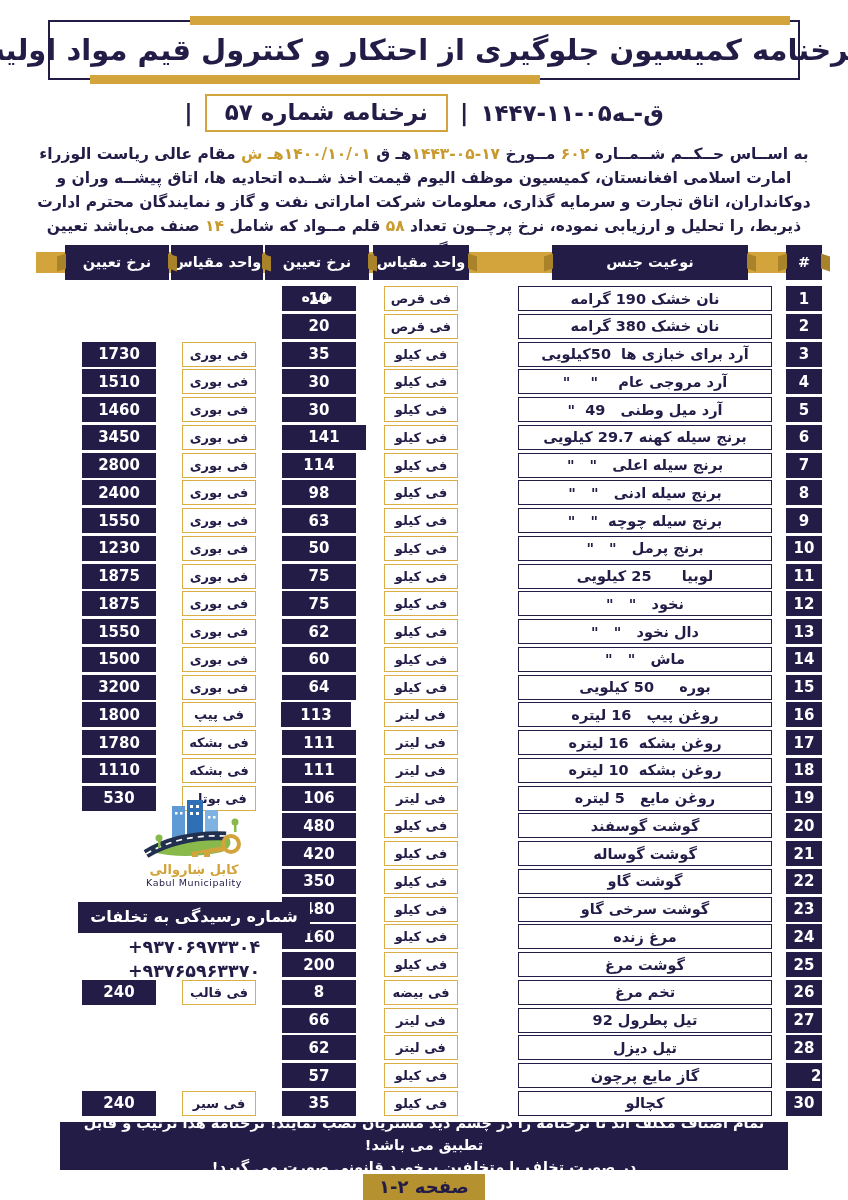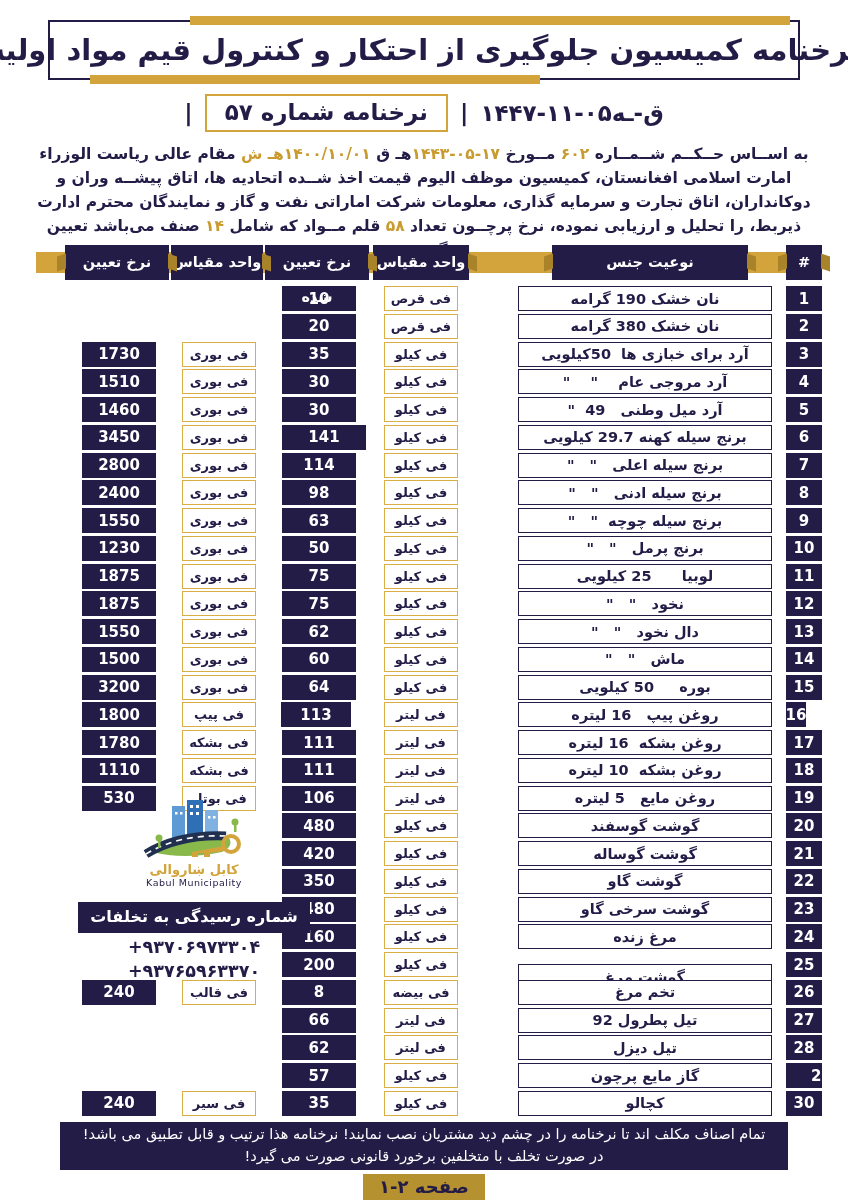--- a/index.html
+++ b/index.html
@@ -60,21 +60,21 @@
   .logo-fa { color:#d2a43b; font-size:13px; font-weight:bold; margin-top:-2px; }
   .logo-en { color:#221c47; font-size:9.5px; letter-spacing:.5px; }
   .complaint-box {
     margin-top:6px; background:#221c47; color:#fff; font-size:16px; font-weight:bold;
     padding:5px 4px 7px; 
   }
   .phone { font-size:17.5px; font-weight:bold; color:#221c47; margin-top:4px; letter-spacing:1px; }
   
   .footer-band {
     position:absolute; left:60px; top:1122px; width:728px; height:48px; background:#221c47;
-    color:#fff; font-size:14.5px; font-weight:normal; text-align:center; line-height:1.5;
+    color:#fff; font-size:14.5px; font-weight:bold; text-align:center; line-height:1.5;
     display:flex; flex-direction:column; justify-content:center;
   }
   .page-badge {
     position:absolute; left:50%; transform:translateX(-50%); top:1174px;
     background:#b5912f; color:#221c47; font-size:18px; font-weight:bold; padding:2px 16px 5px;
   }
 </style>
 </head>
 <body>
 
@@ -210,21 +210,21 @@
     </div>
     <div>
       <div class="cell num-box" style="left: 786px; width: 36px; top: 674.5px;">15</div>
       <div class="cell item-box" style="left: 518px; width: 254px; top: 674.5px;">بوره&nbsp;&nbsp;&nbsp;&nbsp;&nbsp;50 کیلویی</div>
       <div class="cell unit-box" style="left: 384px; width: 74px; top: 674.5px;">فی کیلو</div>
       <div class="cell val-box" style="left: 282px; width: 74px; top: 674.5px;">64</div>
       <div class="cell unit-box" style="left: 182px; width: 74px; top: 674.5px;">فی بوری</div>
       <div class="cell val-box" style="left: 82px; width: 74px; top: 674.5px;">3200</div>
     </div>
     <div>
-      <div class="cell num-box" style="left: 786px; width: 20px; top: 702.25px;">16</div>
+      <div class="cell num-box" style="left: 786px; width: 36px; top: 702.25px;">16</div>
       <div class="cell item-box" style="left: 518px; width: 254px; top: 702.25px;">روغن پیپ&nbsp;&nbsp;&nbsp;16 لیتره</div>
       <div class="cell unit-box" style="left: 384px; width: 74px; top: 702.25px;">فی لیتر</div>
       <div class="cell val-box" style="left: 281px; width: 70px; top: 702.25px;">113</div>
       <div class="cell unit-box" style="left: 182px; width: 74px; top: 702.25px;">فی پیپ</div>
       <div class="cell val-box" style="left: 82px; width: 74px; top: 702.25px;">1800</div>
     </div>
     <div>
       <div class="cell num-box" style="left: 786px; width: 36px; top: 730px;">17</div>
       <div class="cell item-box" style="left: 518px; width: 254px; top: 730px;">روغن بشکه&nbsp;&nbsp;16 لیتره</div>
       <div class="cell unit-box" style="left: 384px; width: 74px; top: 730px;">فی لیتر</div>
@@ -273,21 +273,21 @@
       <div class="cell val-box" style="left: 282px; width: 74px; top: 896.5px;">480</div>
     </div>
     <div>
       <div class="cell num-box" style="left: 786px; width: 36px; top: 924.25px;">24</div>
       <div class="cell item-box" style="left: 518px; width: 254px; top: 924.25px;">مرغ زنده</div>
       <div class="cell unit-box" style="left: 384px; width: 74px; top: 924.25px;">فی کیلو</div>
       <div class="cell val-box" style="left: 282px; width: 74px; top: 924.25px;">160</div>
     </div>
     <div>
       <div class="cell num-box" style="left: 786px; width: 36px; top: 952px;">25</div>
-      <div class="cell item-box" style="left: 518px; width: 254px; top: 952px; margin-top: 12px;">گوشت مرغ</div>
+      <div class="cell item-box" style="left: 518px; width: 254px; top: 952px;">گوشت مرغ</div>
       <div class="cell unit-box" style="left: 384px; width: 74px; top: 952px;">فی کیلو</div>
       <div class="cell val-box" style="left: 282px; width: 74px; top: 952px;">200</div>
     </div>
     <div>
       <div class="cell num-box" style="left: 786px; width: 36px; top: 979.75px;">26</div>
       <div class="cell item-box" style="left: 518px; width: 254px; top: 979.75px;">تخم مرغ</div>
       <div class="cell unit-box" style="left: 384px; width: 74px; top: 979.75px;">فی بیضه</div>
       <div class="cell val-box" style="left: 282px; width: 74px; top: 979.75px;">8</div>
       <div class="cell unit-box" style="left: 182px; width: 74px; top: 979.75px;">فی قالب</div>
       <div class="cell val-box" style="left: 82px; width: 74px; top: 979.75px;">240</div>

